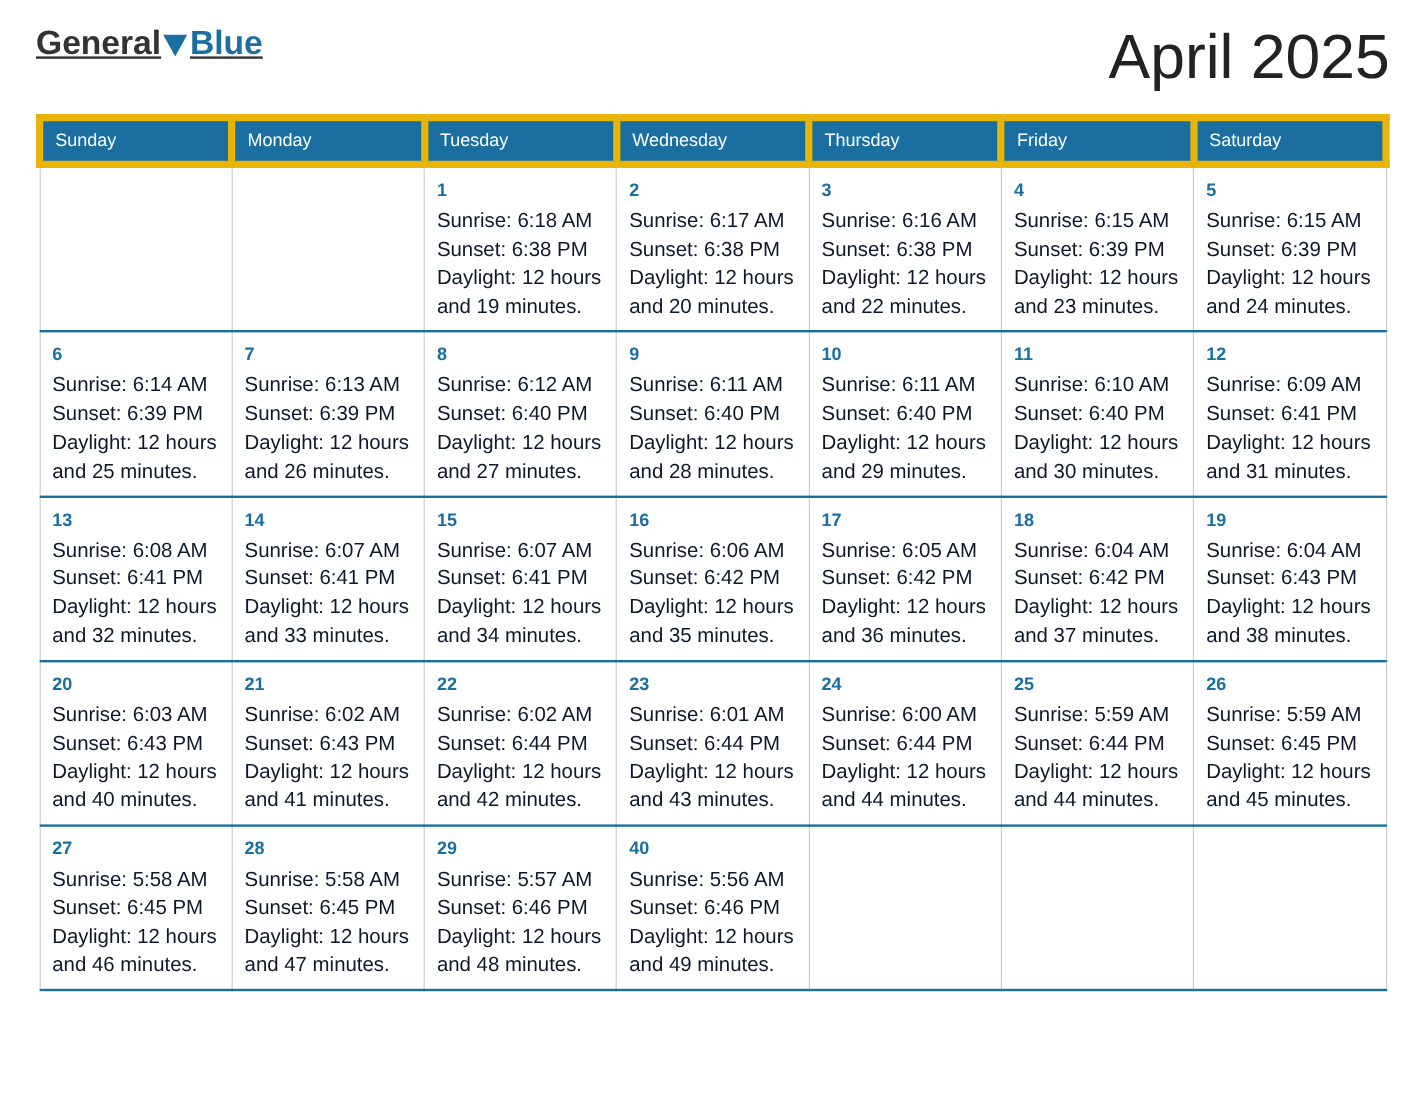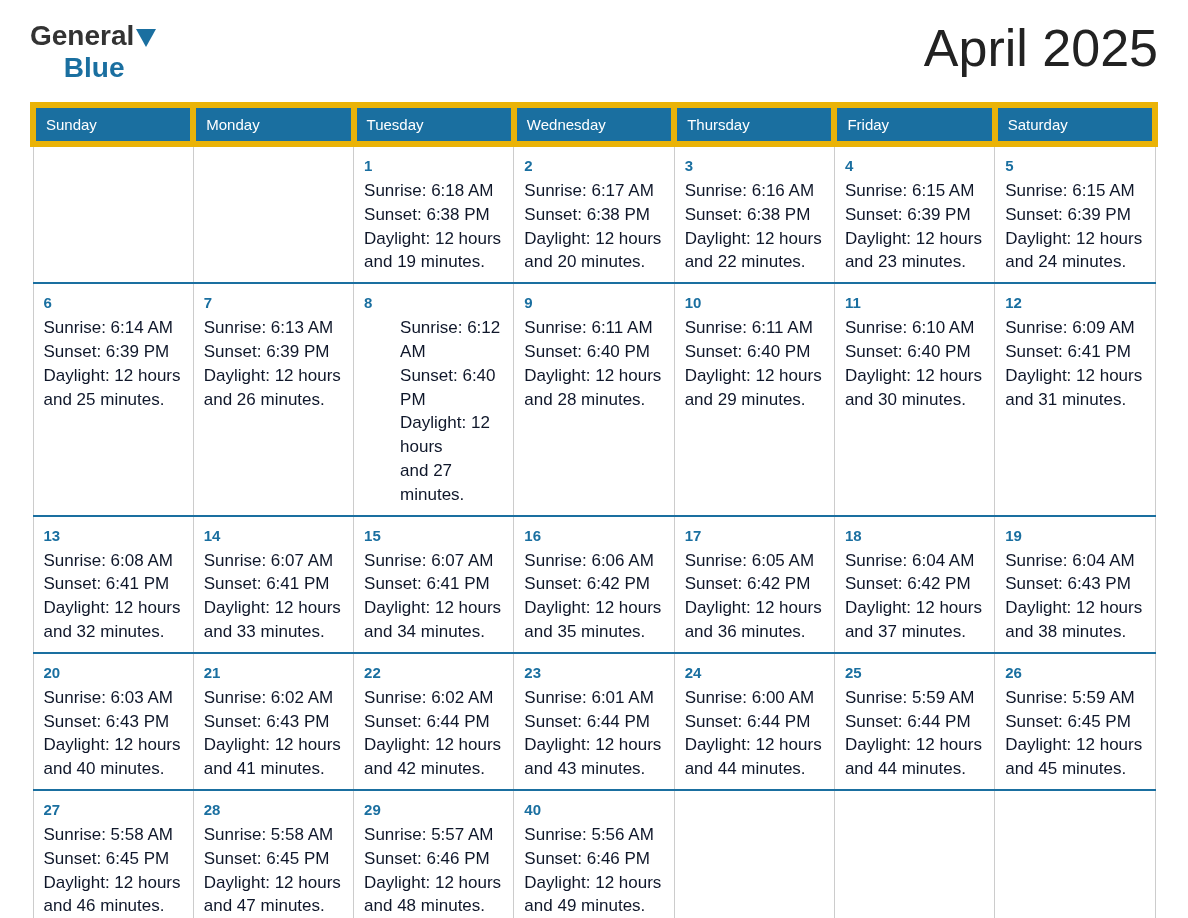--- a/index.html
+++ b/index.html
@@ -12,22 +12,23 @@
       padding: 20px 30px;
     }
     .header {
       display: flex;
       justify-content: space-between;
       align-items: flex-start;
       margin-bottom: 18px;
     }
     .logo {
       display: flex;
-      flex-direction: column;
-      align-items: center;
+      flex-direction: row;
+      align-items: flex-end;
+      text-decoration: underline;
     }
     .logo-text {
       display: flex;
       align-items: center;
       font-size: 28px;
       font-weight: bold;
       color: #333;
     }
     .logo-general { color: #333; }
     .logo-triangle {
@@ -177,21 +178,21 @@
         </td>
         <td>
           <span class="day-number">7</span>
           <div class="day-info" style="white-space: pre-line;">Sunrise: 6:13 AM
 Sunset: 6:39 PM
 Daylight: 12 hours
 and 26 minutes.</div>
         </td>
         <td>
           <span class="day-number">8</span>
-          <div class="day-info" style="white-space: pre-line; margin-left: 36px;">Sunrise: 6:12 AM
+          <div class="day-info" style="white-space: pre-line;">Sunrise: 6:12 AM
 Sunset: 6:40 PM
 Daylight: 12 hours
 and 27 minutes.</div>
         </td>
         <td>
           <span class="day-number">9</span>
           <div class="day-info" style="white-space: pre-line;">Sunrise: 6:11 AM
 Sunset: 6:40 PM
 Daylight: 12 hours
 and 28 minutes.</div>

